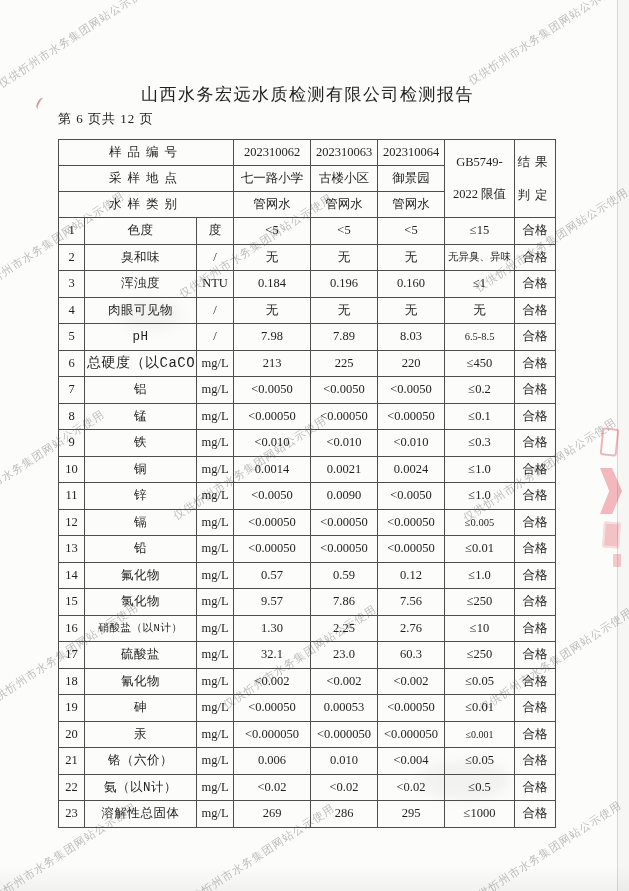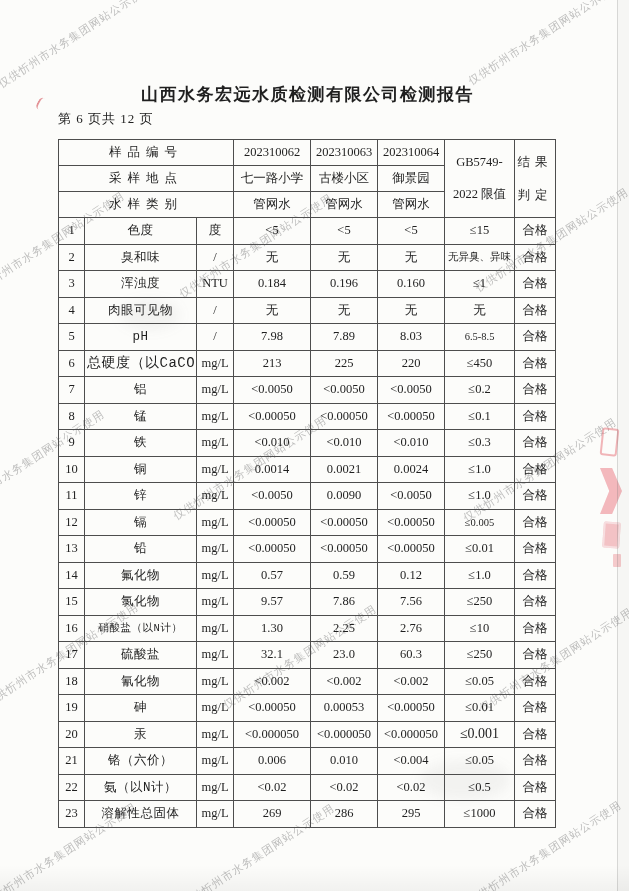--- a/index.html
+++ b/index.html
@@ -25,21 +25,21 @@
     color:rgba(138,138,138,0.55);
     font-size:11px;
     letter-spacing:1px;
     pointer-events:none;
   }
 
   .title{
     position:absolute;top:83px;left:0;right:14px;
     text-align:center;
     font-family:"Liberation Sans","DejaVu Sans",sans-serif;
-    font-weight:bold;font-size:17px;letter-spacing:1.5px;
+    font-weight:normal;font-size:17px;letter-spacing:1.5px;
   }
   .meta{
     position:absolute;top:110px;left:58px;width:514px;
     display:flex;justify-content:space-between;align-items:baseline;
     font-size:13px;
   }
   .report-no{font-weight:bold;letter-spacing:0.5px;}
   .page-indicator{font-size:13px;letter-spacing:1px;margin-right:16px;}
 
   table.report{
@@ -341,21 +341,21 @@
           <td>≤0.01</td>
           <td>合格</td>
         </tr>
         <tr>
           <td>20</td>
           <td class="param">汞</td>
           <td>mg/L</td>
           <td>&lt;0.000050</td>
           <td>&lt;0.000050</td>
           <td>&lt;0.000050</td>
-          <td style="font-size: 14px;">≤0.001</td>
+          <td style="font-size: 10px;">≤0.001</td>
           <td>合格</td>
         </tr>
         <tr>
           <td>21</td>
           <td class="param">铬（六价）</td>
           <td>mg/L</td>
           <td>0.006</td>
           <td>0.010</td>
           <td>&lt;0.004</td>
           <td>≤0.05</td>

